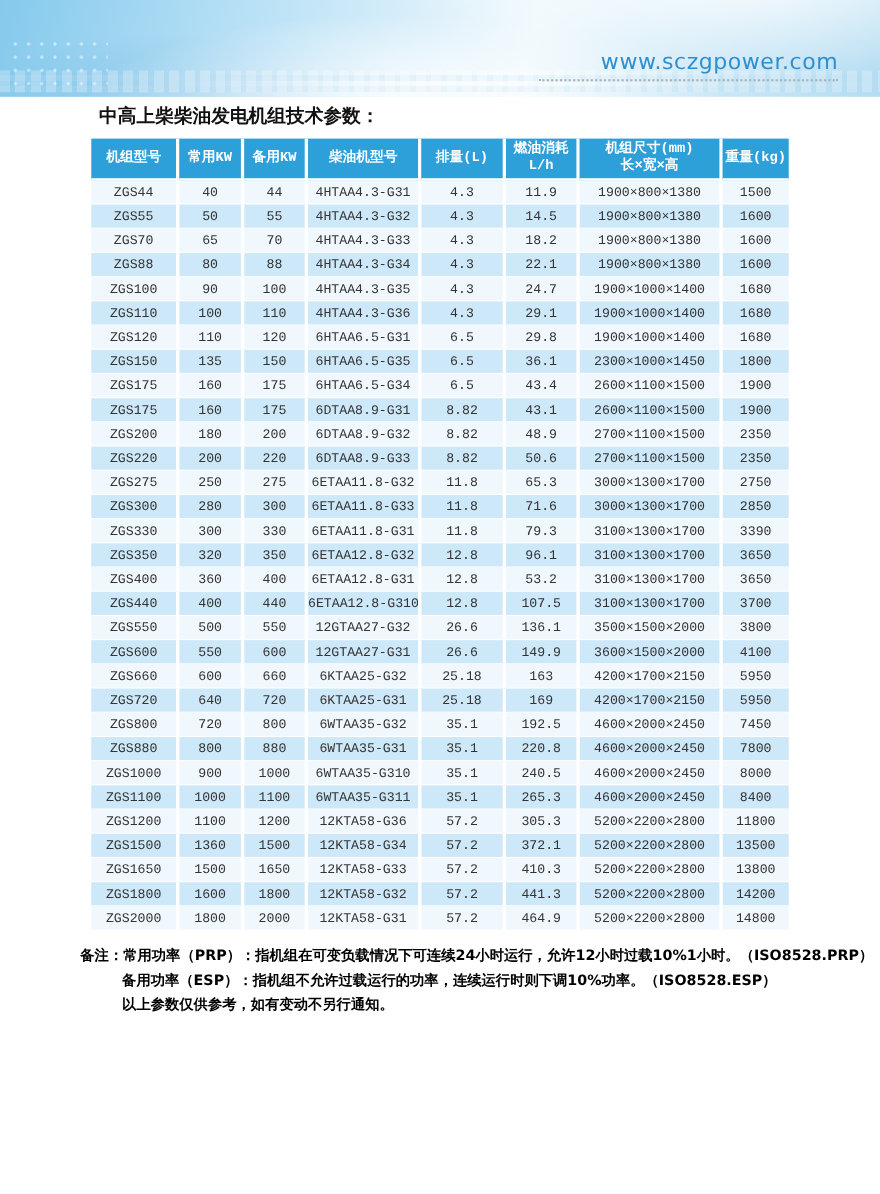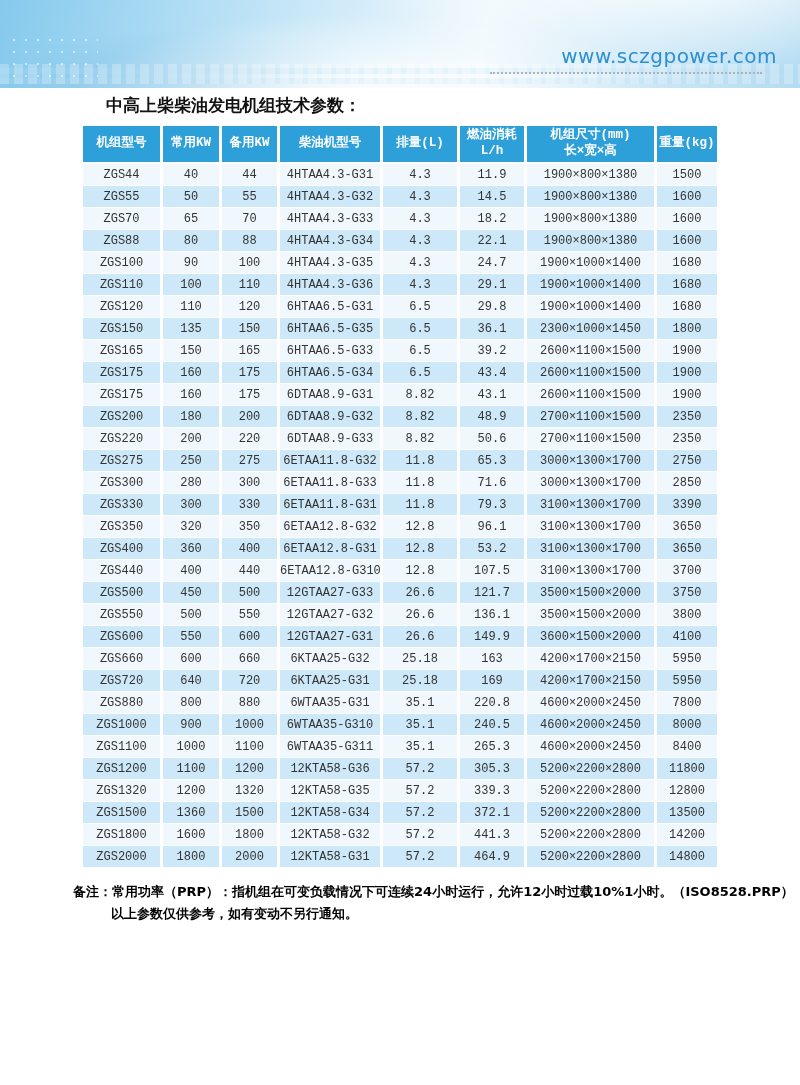--- a/index.html
+++ b/index.html
@@ -36,35 +36,35 @@
     opacity: 0.7;
   }
   .top-band .dot-grid {
     position: absolute; left: 8px; bottom: 8px;
     width: 90px; height: 46px;
     background: radial-gradient(circle, rgba(255,255,255,0.8) 1.2px, rgba(255,255,255,0) 1.6px);
     background-size: 12px 12px;
     opacity: 0.7;
   }
   .url {
-    position: absolute; top: 44px; right: 23px;
+    position: absolute; top: 44px; right: 38px;
     font-size: 20px; letter-spacing: 0.5px;
     color: #2e8fd0;
     text-decoration: none;
   }
   .url-divider {
     position: absolute; top: 72px; right: 38px;
     width: 272px; height: 0;
     border-top: 2px dotted #a9b3b8;
   }
 
   
   .content { position: absolute; left: 83px; top: 94px; width: 634px; }
   .page-title {
-    margin: 0 0 9px 23px;
+    margin: 0 0 9px 7px;
     font-size: 17px; font-weight: bold; color: #111111;
   }
 
   table.spec {
     width: 634px;
     table-layout: fixed;
     border-collapse: separate; border-spacing: 0; font-family: Liberation Mono, monospace;
   }
   table.spec th {
     background: #2d9fd9;
@@ -221,30 +221,20 @@
             <td>ZGS150</td>
             <td>135</td>
             <td>150</td>
             <td>6HTAA6.5-G35</td>
             <td>6.5</td>
             <td>36.1</td>
             <td>2300×1000×1450</td>
             <td>1800</td>
           </tr>
           <tr>
-            <td>ZGS165</td>
-            <td>150</td>
-            <td>165</td>
-            <td>6HTAA6.5-G33</td>
-            <td>6.5</td>
-            <td>39.2</td>
-            <td>2600×1100×1500</td>
-            <td>1900</td>
-          </tr>
-          <tr>
             <td>ZGS175</td>
             <td>160</td>
             <td>175</td>
             <td>6HTAA6.5-G34</td>
             <td>6.5</td>
             <td>43.4</td>
             <td>2600×1100×1500</td>
             <td>1900</td>
           </tr>
           <tr>
@@ -331,30 +321,20 @@
             <td>ZGS440</td>
             <td>400</td>
             <td>440</td>
             <td>6ETAA12.8-G310</td>
             <td>12.8</td>
             <td>107.5</td>
             <td>3100×1300×1700</td>
             <td>3700</td>
           </tr>
           <tr>
-            <td>ZGS500</td>
-            <td>450</td>
-            <td>500</td>
-            <td>12GTAA27-G33</td>
-            <td>26.6</td>
-            <td>121.7</td>
-            <td>3500×1500×2000</td>
-            <td>3750</td>
-          </tr>
-          <tr>
             <td>ZGS550</td>
             <td>500</td>
             <td>550</td>
             <td>12GTAA27-G32</td>
             <td>26.6</td>
             <td>136.1</td>
             <td>3500×1500×2000</td>
             <td>3800</td>
           </tr>
           <tr>
@@ -381,20 +361,30 @@
             <td>ZGS720</td>
             <td>640</td>
             <td>720</td>
             <td>6KTAA25-G31</td>
             <td>25.18</td>
             <td>169</td>
             <td>4200×1700×2150</td>
             <td>5950</td>
           </tr>
           <tr>
+            <td>ZGS800</td>
+            <td>720</td>
+            <td>800</td>
+            <td>6WTAA35-G32</td>
+            <td>35.1</td>
+            <td>192.5</td>
+            <td>4600×2000×2450</td>
+            <td>7450</td>
+          </tr>
+          <tr>
             <td>ZGS880</td>
             <td>800</td>
             <td>880</td>
             <td>6WTAA35-G31</td>
             <td>35.1</td>
             <td>220.8</td>
             <td>4600×2000×2450</td>
             <td>7800</td>
           </tr>
           <tr>
@@ -421,40 +411,40 @@
             <td>ZGS1200</td>
             <td>1100</td>
             <td>1200</td>
             <td>12KTA58-G36</td>
             <td>57.2</td>
             <td>305.3</td>
             <td>5200×2200×2800</td>
             <td>11800</td>
           </tr>
           <tr>
-            <td>ZGS1320</td>
-            <td>1200</td>
-            <td>1320</td>
-            <td>12KTA58-G35</td>
-            <td>57.2</td>
-            <td>339.3</td>
-            <td>5200×2200×2800</td>
-            <td>12800</td>
-          </tr>
-          <tr>
             <td>ZGS1500</td>
             <td>1360</td>
             <td>1500</td>
             <td>12KTA58-G34</td>
             <td>57.2</td>
             <td>372.1</td>
             <td>5200×2200×2800</td>
             <td>13500</td>
           </tr>
           <tr>
+            <td>ZGS1650</td>
+            <td>1500</td>
+            <td>1650</td>
+            <td>12KTA58-G33</td>
+            <td>57.2</td>
+            <td>410.3</td>
+            <td>5200×2200×2800</td>
+            <td>13800</td>
+          </tr>
+          <tr>
             <td>ZGS1800</td>
             <td>1600</td>
             <td>1800</td>
             <td>12KTA58-G32</td>
             <td>57.2</td>
             <td>441.3</td>
             <td>5200×2200×2800</td>
             <td>14200</td>
           </tr>
           <tr>
@@ -465,17 +455,18 @@
             <td>57.2</td>
             <td>464.9</td>
             <td>5200×2200×2800</td>
             <td>14800</td>
           </tr>
         </tbody>
     </table>
 
     <div class="notes">
       <div class="note-line"><span>备注：</span><span>常用功率（PRP）：指机组在可变负载情况下可连续24小时运行，允许12小时过载10%1小时。（ISO8528.PRP）</span></div>
+      <div class="note-line indent">备用功率（ESP）：指机组不允许过载运行的功率，连续运行时则下调10%功率。（ISO8528.ESP）</div>
       <div class="note-line indent">以上参数仅供参考，如有变动不另行通知。</div>
     </div>
   </div>
 
 </div>
 
 </body></html>

